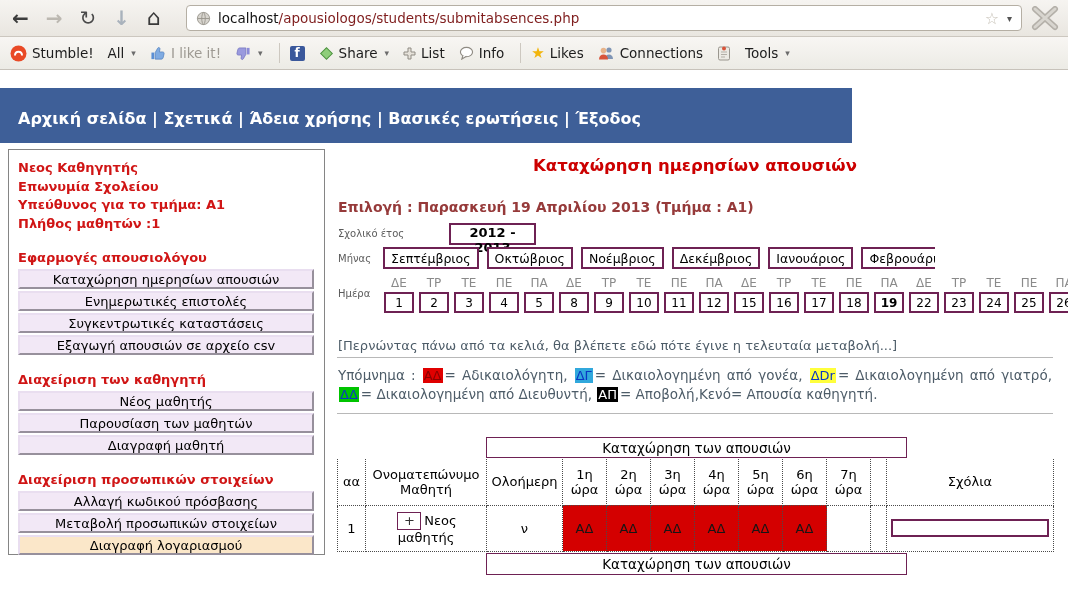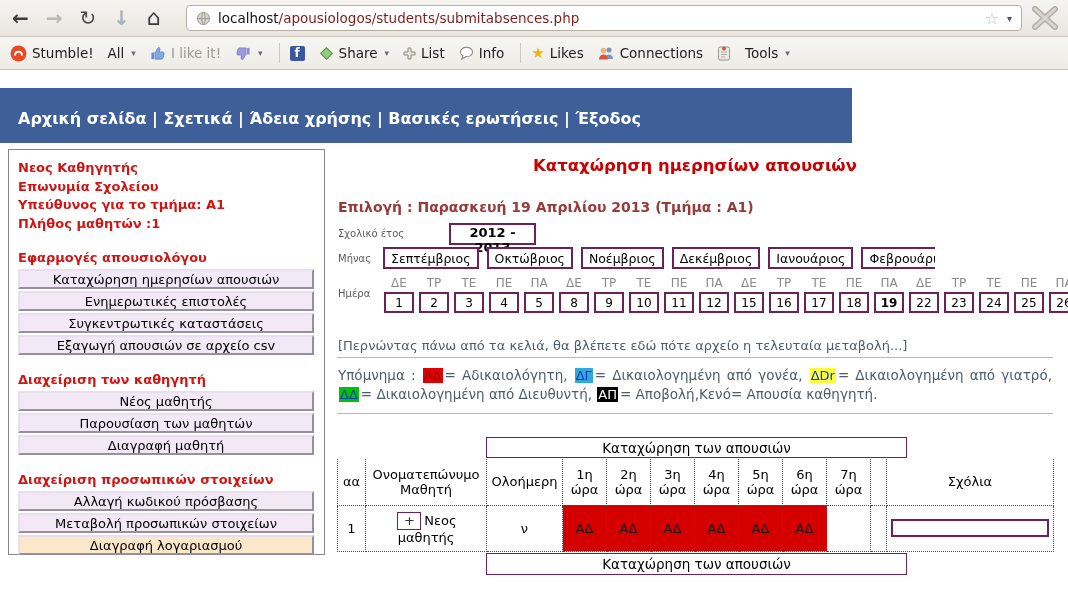--- a/index.html
+++ b/index.html
@@ -332,21 +332,21 @@
     <button class="day-btn">17</button>
     <button class="day-btn">18</button>
     <button class="day-btn" data-sel="1">19</button>
     <button class="day-btn">22</button>
     <button class="day-btn">23</button>
     <button class="day-btn">24</button>
     <button class="day-btn">25</button>
     <button class="day-btn">26</button>
   </div>
 
-<div class="hint">[Περνώντας πάνω από τα κελιά, θα βλέπετε εδώ πότε αρχείο η τελευταία μεταβολή...]</div>
+<div class="hint">[Περνώντας πάνω από τα κελιά, θα βλέπετε εδώ πότε έγινε η τελευταία μεταβολή...]</div>
 <div class="rule rule1"></div>
 
 <div class="legend"><span>Υπόμνημα : </span><span><span class="lg-entry"><span class="chip" style="background: rgb(224, 0, 0); color: rgb(139, 0, 0);">ΑΔ</span><span>= Αδικαιολόγητη, </span></span><span class="lg-entry"><span class="chip" style="background: rgb(49, 168, 220); color: rgb(10, 54, 196);">ΔΓ</span><span>= Δικαιολογημένη από γονέα, </span></span><span class="lg-entry"><span class="chip" style="background: rgb(255, 255, 60); color: rgb(10, 54, 196);">ΔDr</span><span>= Δικαιολογημένη από γιατρό, </span></span><span class="lg-entry"><span class="chip" style="background: rgb(0, 196, 0); color: rgb(10, 54, 196);">ΔΔ</span><span>= Δικαιολογημένη από Διευθυντή, </span></span><span class="lg-entry"><span class="chip" style="background: rgb(0, 0, 0); color: rgb(255, 255, 255);">ΑΠ</span><span>= Αποβολή,Κενό= Απουσία καθηγητή.</span></span></span></div>
 
 <div class="rule rule2"></div>
 
 <button class="banner-btn banner-top">Καταχώρηση των απουσιών</button>
 
 <table class="abs-table">
   <tbody>

